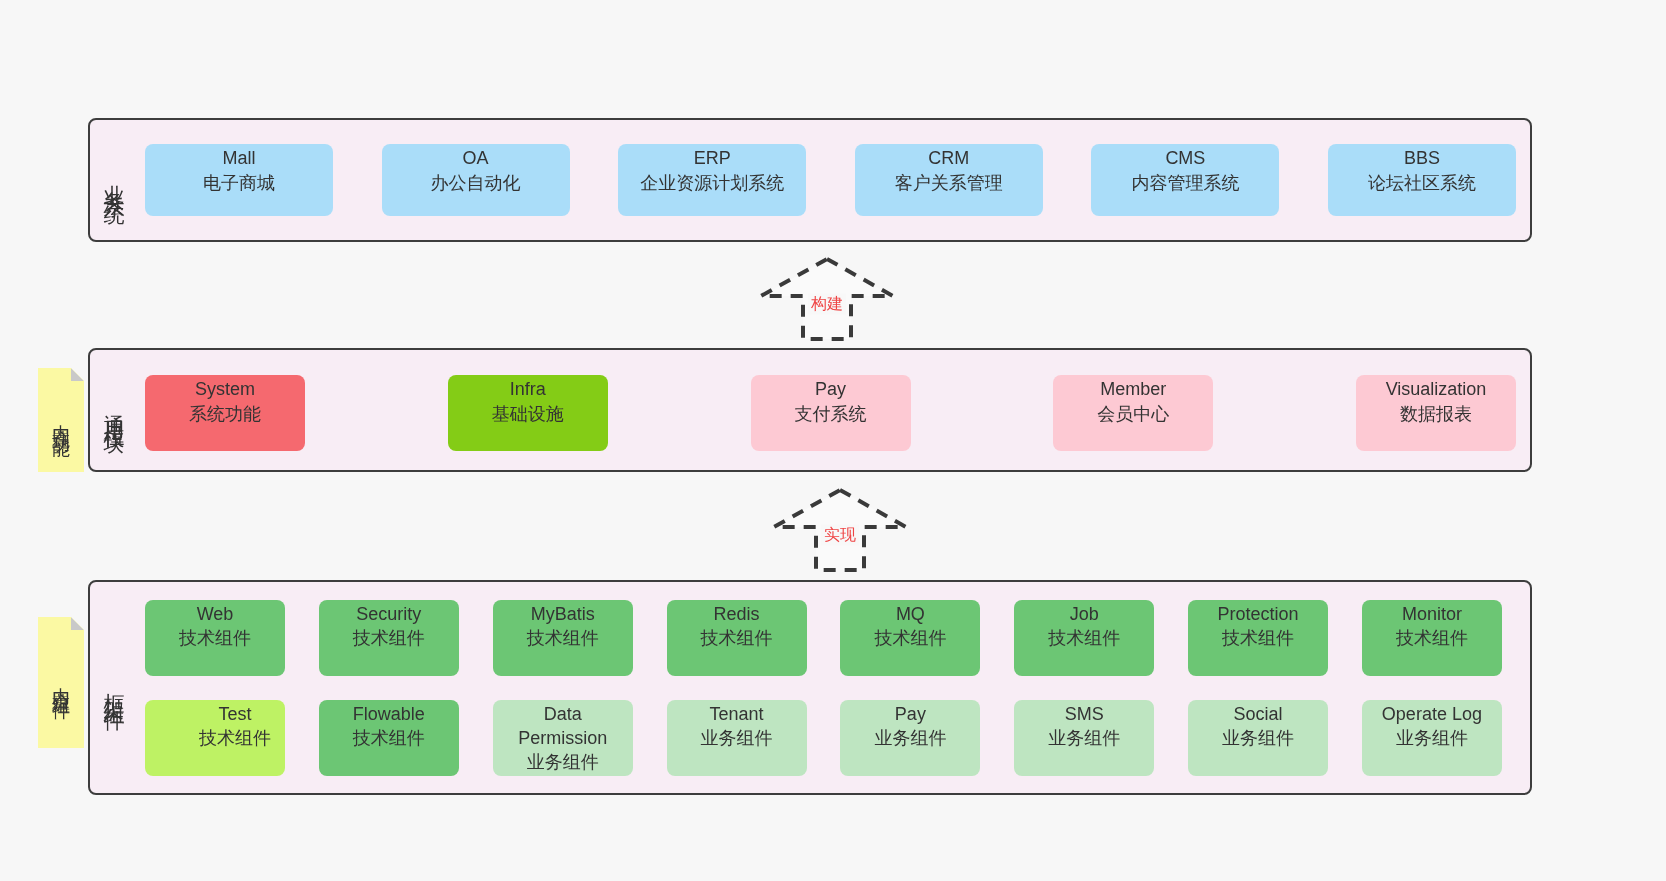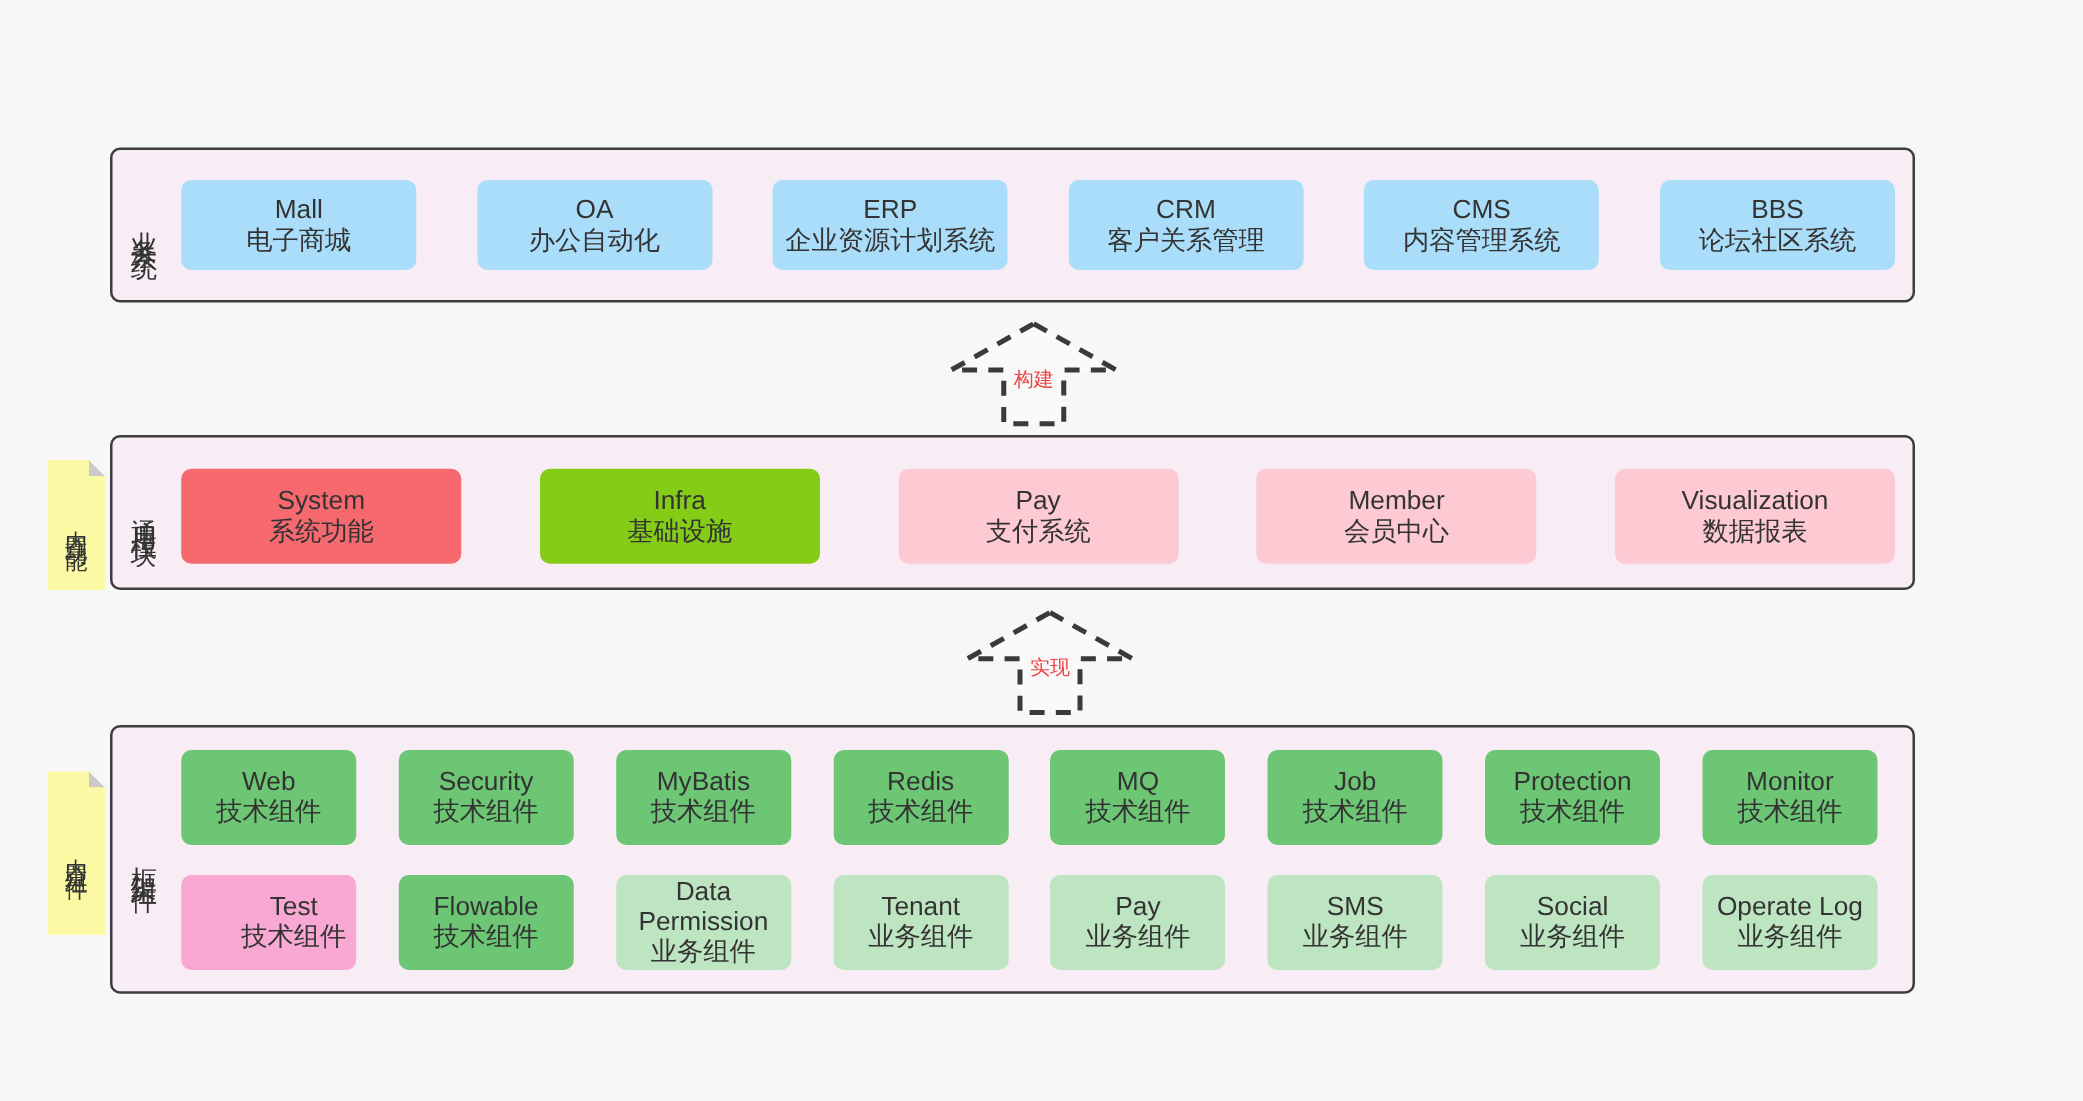--- a/index.html
+++ b/index.html
@@ -49,30 +49,30 @@
   .band-1 .row-0{top:25px;}
   .band-2 .row{right:28px;}
   .band-2 .row-0{top:18px;}
   .band-2 .row-1{top:118px;}
   
   .box{
     border-radius:8px;
     display:flex;
     flex-direction:column;
     align-items:center;
-    justify-content:center;
+    justify-content:flex-start;
     text-align:center;
-    font-size:21px;
+    font-size:18px;
     line-height:25px;
     color:#333;
     box-sizing:border-box;
     padding:2px 6px;
   }
   .band-0 .box{width:188px;height:72px;}
-  .band-1 .box{width:224px;height:76px;}
+  .band-1 .box{width:160px;height:76px;}
   .band-2 .box{width:140px;height:76px;line-height:24px;}
   
   .sticky{
     position:absolute;
     left:38px;
     width:46px;
     background:#fbf9a3;
     clip-path:polygon(0 0,calc(100% - 13px) 0,100% 13px,100% 100%,0 100%);
     display:flex;
     align-items:center;
@@ -229,21 +229,21 @@
           <div class="box" style="background: rgb(108, 198, 116);">
             <div class="box-name">Protection</div>
             <div class="box-desc">技术组件</div>
           </div>
           <div class="box" style="background: rgb(108, 198, 116);">
             <div class="box-name">Monitor</div>
             <div class="box-desc">技术组件</div>
           </div>
         </div>
         <div class="row row-1">
-          <div class="box" style="background: #f9a8d4; padding-left: 46px;">
+          <div class="box" style="background: #bef264; padding-left: 46px;">
             <div class="box-name">Test</div>
             <div class="box-desc">技术组件</div>
           </div>
           <div class="box" style="background: rgb(108, 198, 116);">
             <div class="box-name">Flowable</div>
             <div class="box-desc">技术组件</div>
           </div>
           <div class="box" style="background: rgb(190, 229, 193);">
             <div class="box-name">Data Permission</div>
             <div class="box-desc">业务组件</div>

